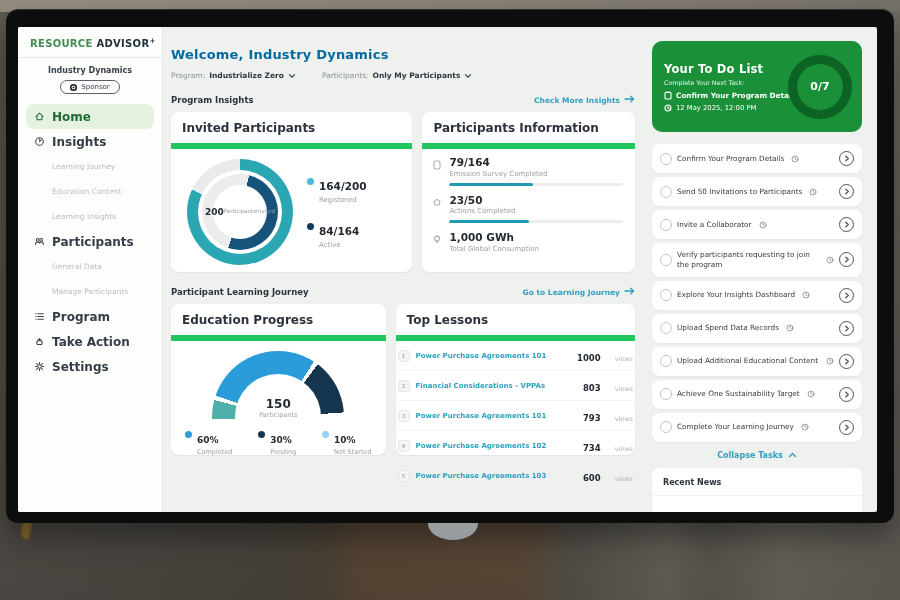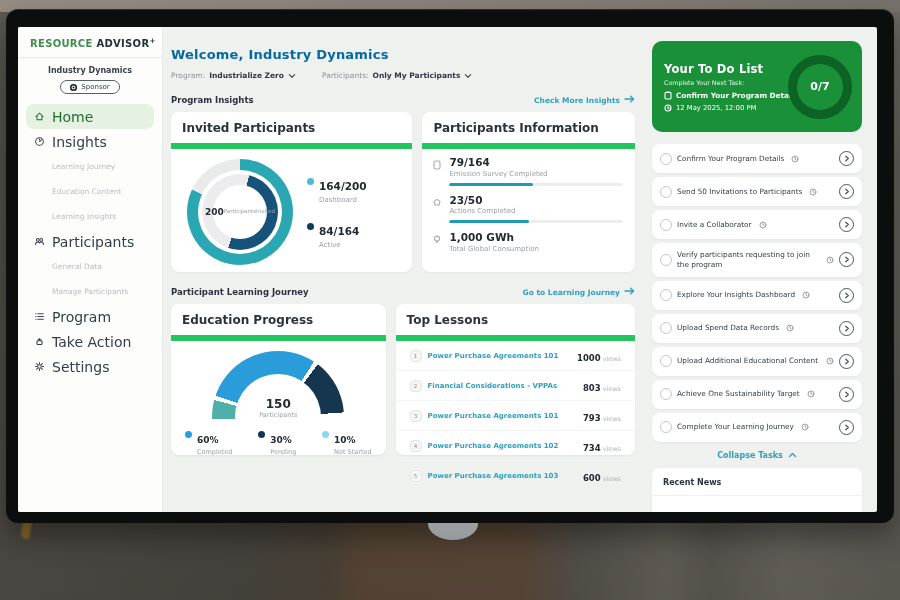--- a/index.html
+++ b/index.html
@@ -26,21 +26,21 @@
   .logo{font-size:10px;font-weight:bold;letter-spacing:.3px;white-space:nowrap;padding-left:4px;}
   .logo .g{color:#3f8d4f;}
   .logo .d{color:#22313e;}
   .logo .plus{color:#22313e;font-size:7px;vertical-align:super;}
   .logo-divider{height:1px;background:#e7e9e7;margin:8px -8px 8px -8px;}
   .org{font-size:8px;font-weight:bold;color:#39424b;text-align:center;}
   .badge{margin:5px auto 10px auto;width:max-content;display:flex;align-items:center;gap:4px;
     border:1px solid #596069;border-radius:9px;padding:2px 9px;font-size:7px;color:#39424b;background:#fff;}
   .badge-dot{width:7px;height:7px;border-radius:50%;background:#1d2026;box-shadow:inset 0 0 0 1.5px #1d2026, inset 0 0 0 2.5px #fff;}
   .nav{display:flex;flex-direction:column;}
-  .nav-item{display:flex;align-items:center;gap:7px;height:25px;padding:0 8px;border-radius:8px;font-size:14px;font-weight:normal;color:#333e49;cursor:pointer;}
+  .nav-item{display:flex;align-items:center;gap:7px;height:25px;padding:0 8px;border-radius:8px;font-size:12px;font-weight:bold;color:#333e49;cursor:pointer;}
   .nav-item.active{background:#e5f2e1;color:#216b34;}
   .nav-item.active svg{stroke:#216b34;}
   .nav-item.sub{padding-left:26px;font-weight:normal;color:#b9bdc1;font-size:7.5px;}
   .nav-icon{width:11px;height:11px;display:inline-flex;}
   .nav-icon svg{stroke:#39424b;fill:none;stroke-width:1.1;stroke-linecap:round;stroke-linejoin:round;}
 
   
   .main{flex:1;padding:20px 10px 0 8px;box-sizing:border-box;min-width:0;}
   .welcome{font-size:13px;font-weight:bold;color:#0369a1;letter-spacing:.2px;}
   .filters{display:flex;gap:26px;margin-top:9px;font-size:7.5px;align-items:center;}
@@ -95,27 +95,27 @@
   .gauge-center .v{font-size:12px;font-weight:bold;color:#232a32;line-height:1;}
   .gauge-center .l{font-size:6.5px;color:#9aa0a6;margin-top:1px;}
   .legend-h{display:flex;justify-content:space-between;padding:9px 14px 0 14px;}
   .legend-h .legend-item .lv{font-size:9px;}
   .legend-h .legend-item .ls{font-size:6.5px;margin-top:1px;}
   .dot-comp{background:#2a9cda;}
   .dot-pend{background:#16364f;}
   .dot-ns{background:#8fd6f0;}
 
   .card-lessons{width:241px;height:151px;}
-  .lesson-row{display:flex;align-items:center;gap:6px;padding:5px 14px;border-bottom:1px solid #f3f4f4;cursor:pointer;}
+  .lesson-row{display:flex;align-items:center;gap:6px;padding:5px 2px;border-bottom:1px solid #f3f4f4;cursor:pointer;}
   .lesson-row:last-child{border-bottom:none;}
   .rank{width:10px;height:10px;border-radius:4px;background:#f4f5f5;border:1px solid #e4e5e5;color:#8b9198;
     font-size:5.5px;display:grid;place-items:center;}
   .lesson-title{flex:1;font-size:7px;font-weight:bold;color:#2f9fc0;white-space:nowrap;overflow:hidden;text-overflow:ellipsis;}
   .views{font-size:8.5px;font-weight:bold;color:#232a32;}
-  .views-lab{font-size:6.5px;color:#adb2b7;margin-left:2px;}
+  .views-lab{font-size:6.5px;color:#adb2b7;margin-left:14px;}
 
   
   .todo-panel{width:232px;min-width:232px;padding:14px 15px 0 7px;box-sizing:border-box;display:flex;flex-direction:column;}
   .green-card{background:#1a9138;border-radius:10px;color:#fff;padding:11px 10px 11px 12px;display:flex;align-items:center;gap:6px;height:91px;box-sizing:border-box;}
   .gc-left{flex:1;min-width:0;}
   .gc-title{font-size:11.5px;font-weight:bold;letter-spacing:.2px;}
   .gc-sub{font-size:6.3px;opacity:.9;margin-top:3px;}
   .gc-task{display:flex;align-items:center;gap:4px;font-size:7.3px;font-weight:bold;margin-top:5px;white-space:nowrap;}
   .gc-date{display:flex;align-items:center;gap:4px;font-size:6.8px;margin-top:4px;}
   .gc-ico{display:inline-flex;}
@@ -276,21 +276,21 @@
                   <span class="l">Participants</span>
                   <span class="l">Invited</span>
                 </div>
               </div>
             </div>
           </div>
           <div class="legend-v">
             <div class="legend-item">
               <span class="ldot dot-reg"></span>
               <span><span class="lv">164/200</span>
-              <div class="ls">Dashboard</div></span>
+              <div class="ls">Registered</div></span>
             </div>
             <div class="legend-item">
               <span class="ldot dot-act"></span>
               <span><span class="lv">84/164</span>
               <div class="ls">Active</div></span>
             </div>
           </div>
         </div>
       </div>
 

